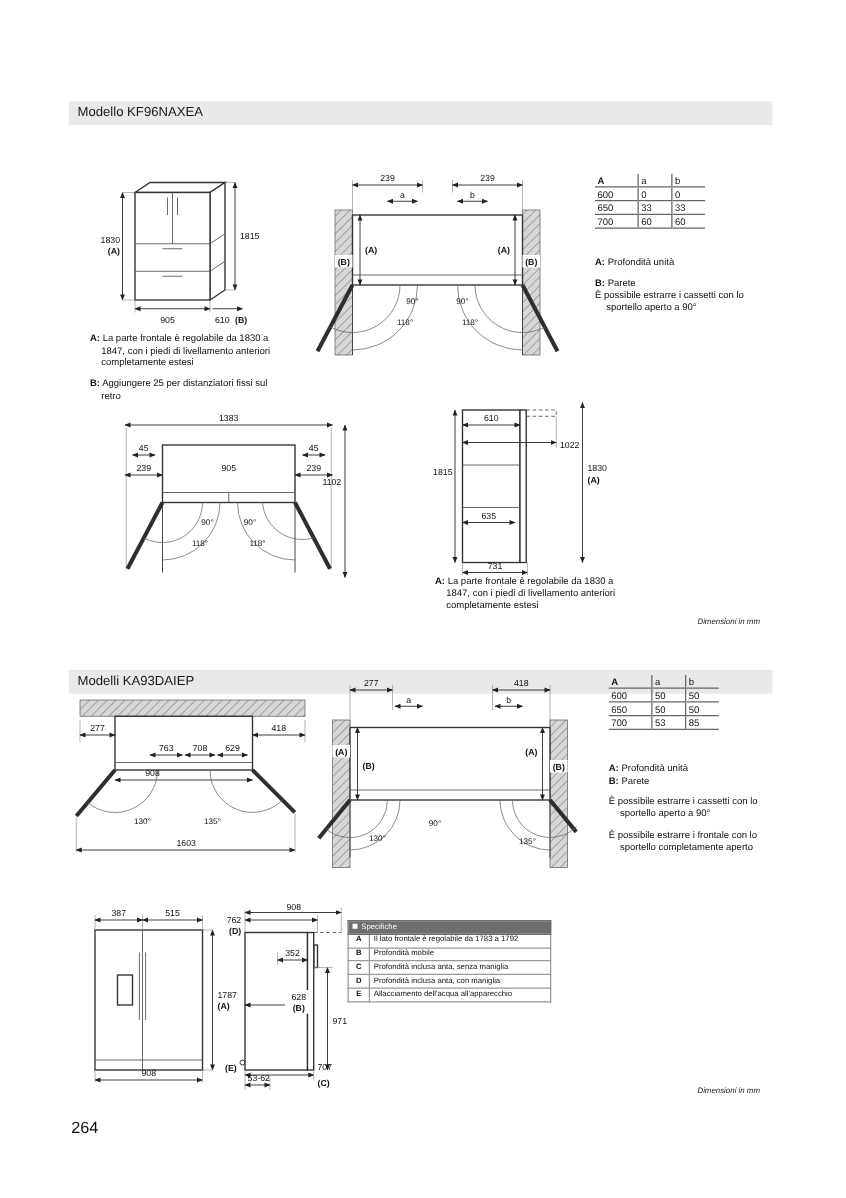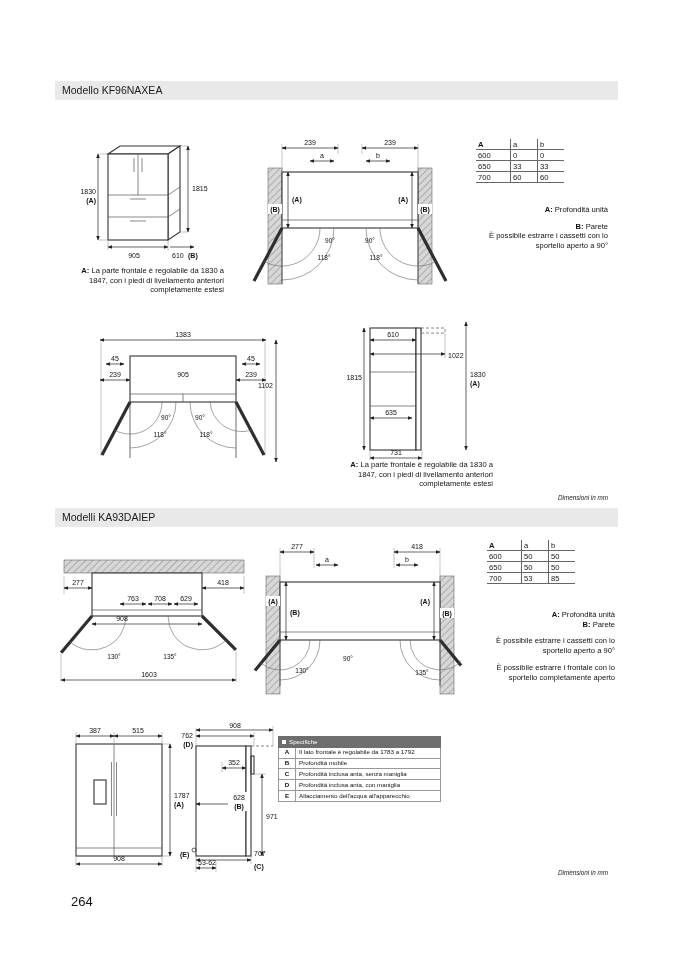--- a/index.html
+++ b/index.html
@@ -16,35 +16,35 @@
   .dl{stroke:#222;stroke-width:0.7;fill:none;}
   .ol{stroke:#333;stroke-width:1.1;fill:#fff;}
   .ol2{stroke:#333;stroke-width:1.1;fill:none;}
   .tl{stroke:#555;stroke-width:0.7;fill:none;}
   .ext{stroke:#888;stroke-width:0.5;fill:none;}
   .door{stroke:#2e2e2e;stroke-width:3.2;fill:none;}
   .d90{stroke:#444;stroke-width:0.8;fill:none;}
   .arc{stroke:#666;stroke-width:0.6;fill:none;}
   .dash{stroke:#555;stroke-width:0.7;stroke-dasharray:3 2;fill:none;}
   .wbg{fill:#fff;}
-  .note{position:absolute;font-size:7.6px;line-height:1.28;color:#111;text-align:right;}
+  .note{position:absolute;font-size:7.6px;line-height:1.28;color:#111;}
   .note p{margin:0;padding-left:9px;text-indent:-9px;}
   .note .gap{margin-top:7px;}
   .dim-note{position:absolute;width:148px;text-align:right;font-size:6.3px;font-style:italic;color:#222;}
   table.dims{position:absolute;border-collapse:collapse;font-size:7.6px;}
   table.dims td{padding:0.5px 4px 0.5px 2px;text-align:left;border-bottom:0.6px solid #666;min-width:20px;}
   table.dims td:first-child{min-width:28px;}
   table.dims td+td{border-left:0.6px solid #666;}
   table.dims .b{font-weight:bold;}
   table.spec{position:absolute;border-collapse:collapse;font-size:6.2px;width:163px;color:#111;}
   table.spec td{border:0.5px solid #999;padding:1.5px 3px;line-height:1.1;}
   table.spec tr.hdr td{background:#6e6e6e;color:#fff;border:0.5px solid #6e6e6e;}
   table.spec td.key{width:10px;text-align:center;font-weight:bold;}
   .sq{display:inline-block;width:4px;height:4px;background:#fff;margin-right:3px;}
-  .pagenum{position:absolute;left:71px;top:894px;font-size:13px;color:#111;}
+  .pagenum{position:absolute;left:57px;top:894px;font-size:13px;color:#111;}
 </style>
 </head>
 <body>
 
 <div class="page">
 
   <div class="sec-header" style="top:81px;">
     <span>Modello KF96NAXEA</span>
   </div>
 
@@ -83,20 +83,21 @@
     <text class="end" x="20" y="56">1830</text>
     <text class="end ref" x="20" y="65">(A)</text>
     <text x="116" y="53">1815</text>
     <text class="mid" x="58" y="120">905</text>
     <text x="96" y="120">610</text>
     <text class="ref" x="112" y="120">(B)</text>
   </svg>
 
   <div class="note" style="left:72px;top:266px;width:152px;">
     <p><b>A:</b> <span>La parte frontale è regolabile da 1830 a 1847, con i piedi di livellamento anteriori completamente estesi</span></p>
+    <p class="gap"><b>B:</b> <span>Aggiungere 25 per distanziatori fissi sul retro</span></p>
   </div>
 
   <svg style="left:250px;top:134px;" width="200" height="154" viewBox="0 0 200 154">
     <defs>
       <marker id="arr2" viewBox="0 0 10 10" refX="9" refY="5" markerWidth="7" markerHeight="7" orient="auto-start-reverse">
         <path d="M0,1 L10,5 L0,9 z" fill="#222"></path>
       </marker>
       <pattern id="ht2" width="5" height="5" patternUnits="userSpaceOnUse" patternTransform="rotate(45)">
         <rect width="5" height="5" fill="#d7d7d7"></rect>
         <line x1="0" y1="0" x2="0" y2="5" stroke="#8f8f8f" stroke-width="1.2"></line>
@@ -254,21 +255,21 @@
     <text class="mid" x="47" y="101">635</text>
     <text class="mid" x="52" y="141">731</text>
   </svg>
 
   <div class="note" style="left:348px;top:460px;width:145px;">
     <p><b>A:</b> <span>La parte frontale è regolabile da 1830 a 1847, con i piedi di livellamento anteriori completamente estesi</span></p>
   </div>
 
   <div class="dim-note" style="left:460px;top:494px;">Dimensioni in mm</div>
 
-  <div class="sec-header" style="top:508px;">
+  <div class="sec-header" style="top:536px;">
     <span>Modelli KA93DAIEP</span>
   </div>
 
   <svg style="left:56px;top:554px;" width="200" height="146" viewBox="0 0 200 146">
     <defs>
       <marker id="arr5" viewBox="0 0 10 10" refX="9" refY="5" markerWidth="7" markerHeight="7" orient="auto-start-reverse">
         <path d="M0,1 L10,5 L0,9 z" fill="#222"></path>
       </marker>
       <pattern id="ht5" width="5" height="5" patternUnits="userSpaceOnUse" patternTransform="rotate(45)">
         <rect width="5" height="5" fill="#d7d7d7"></rect>

